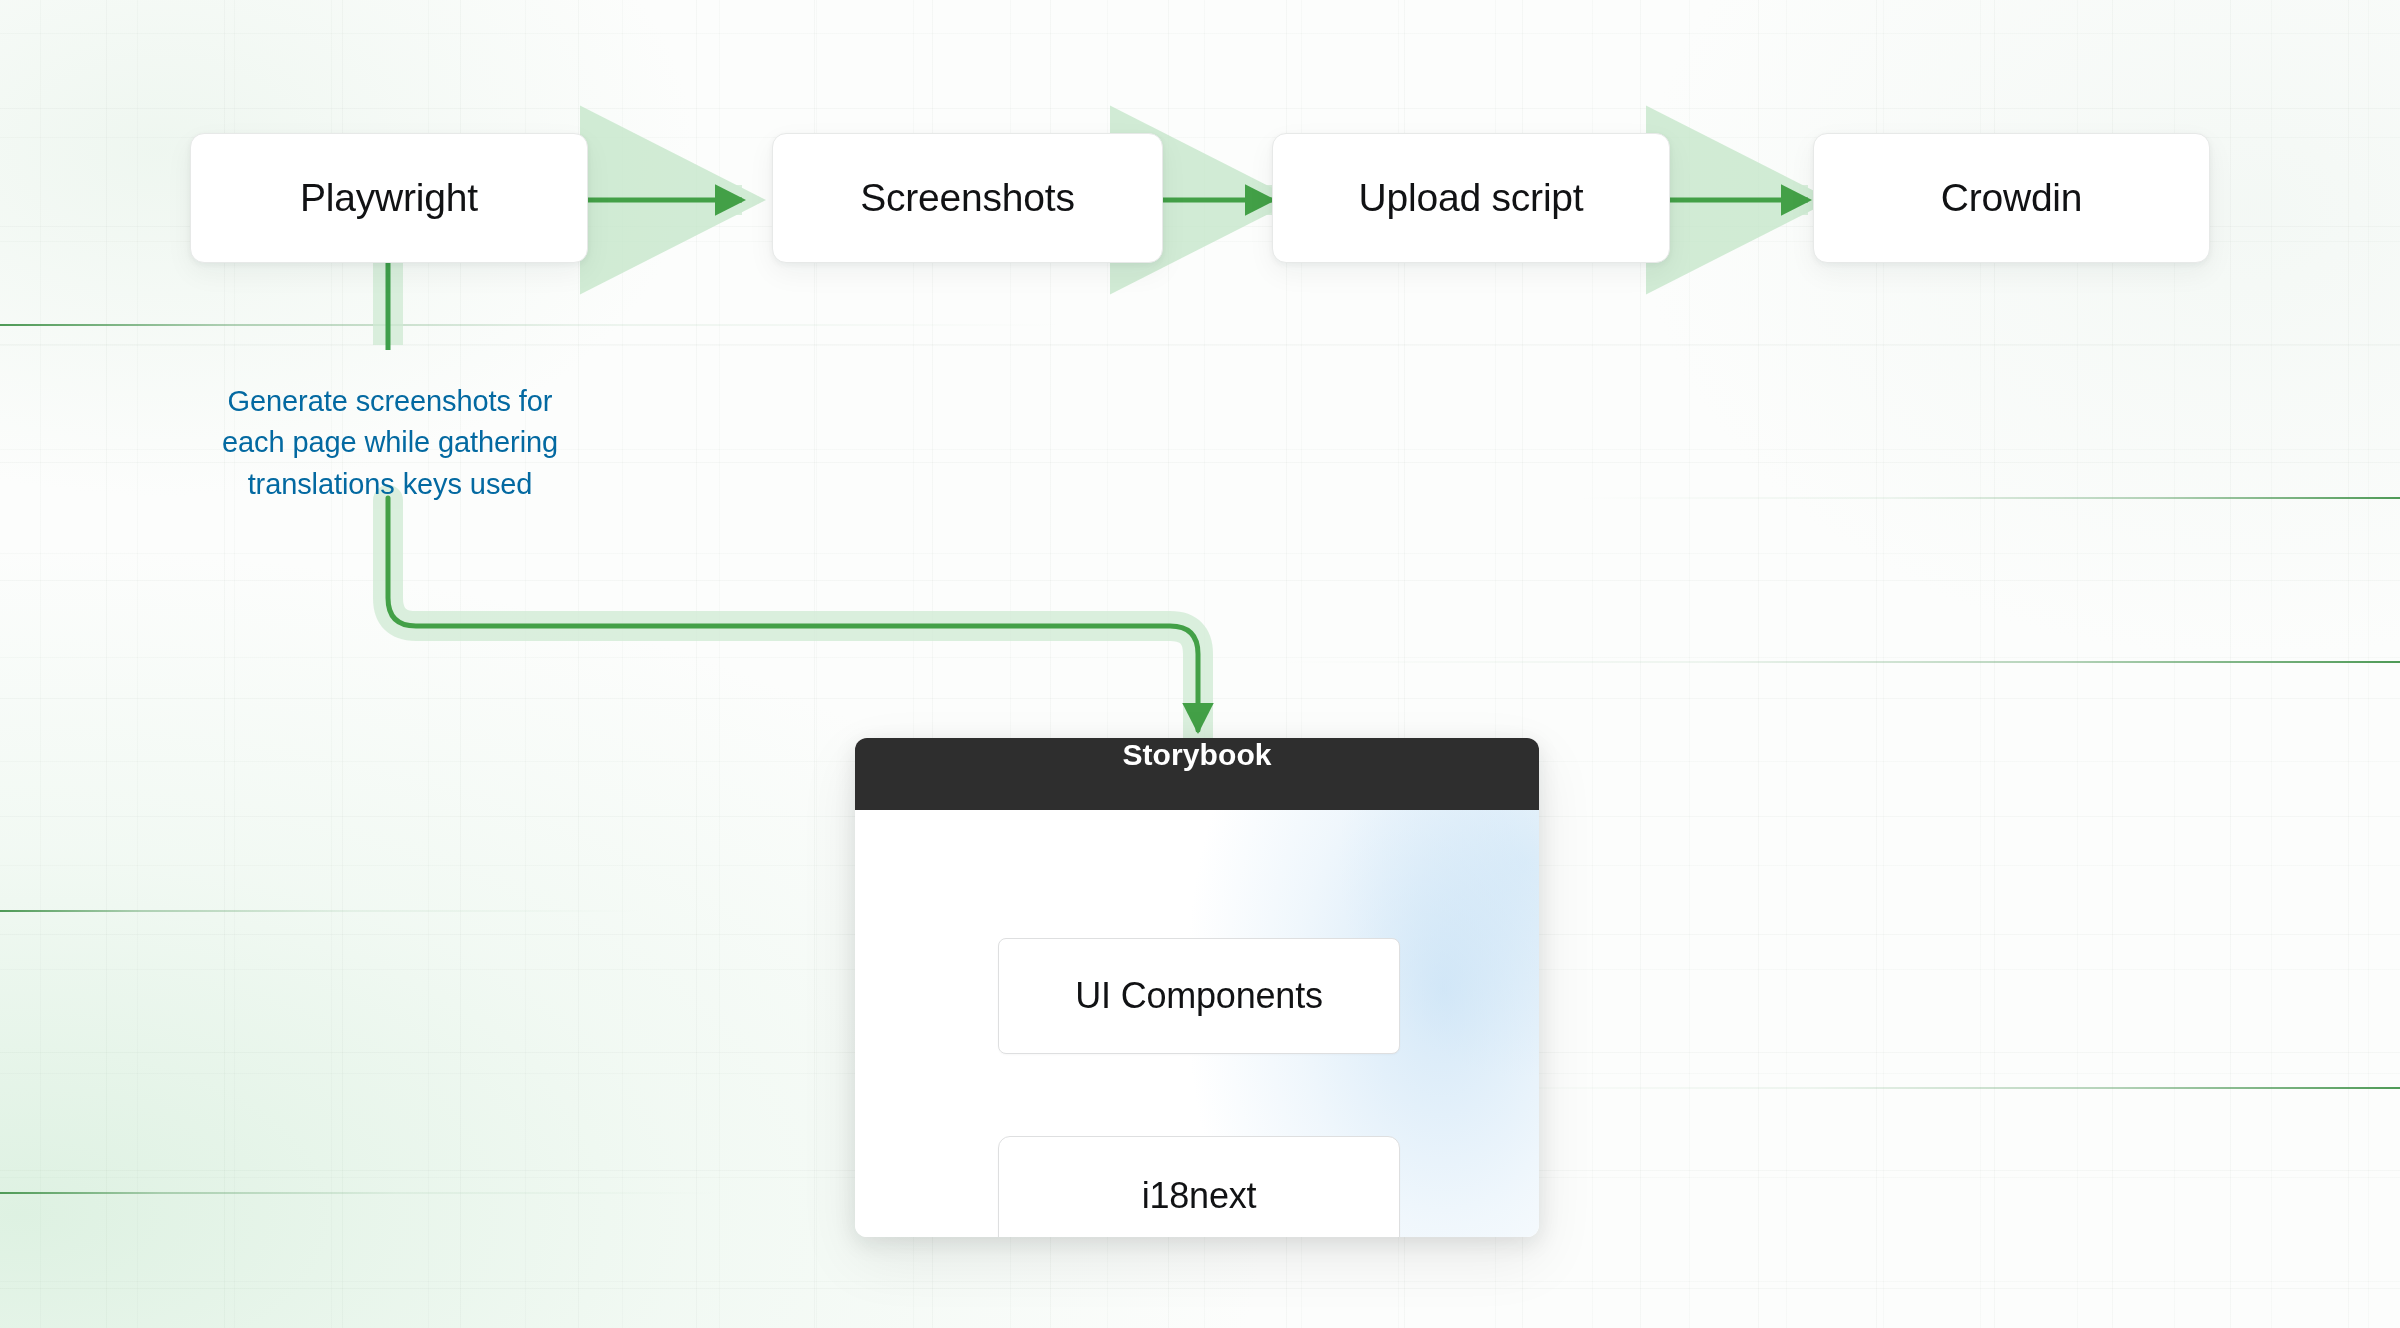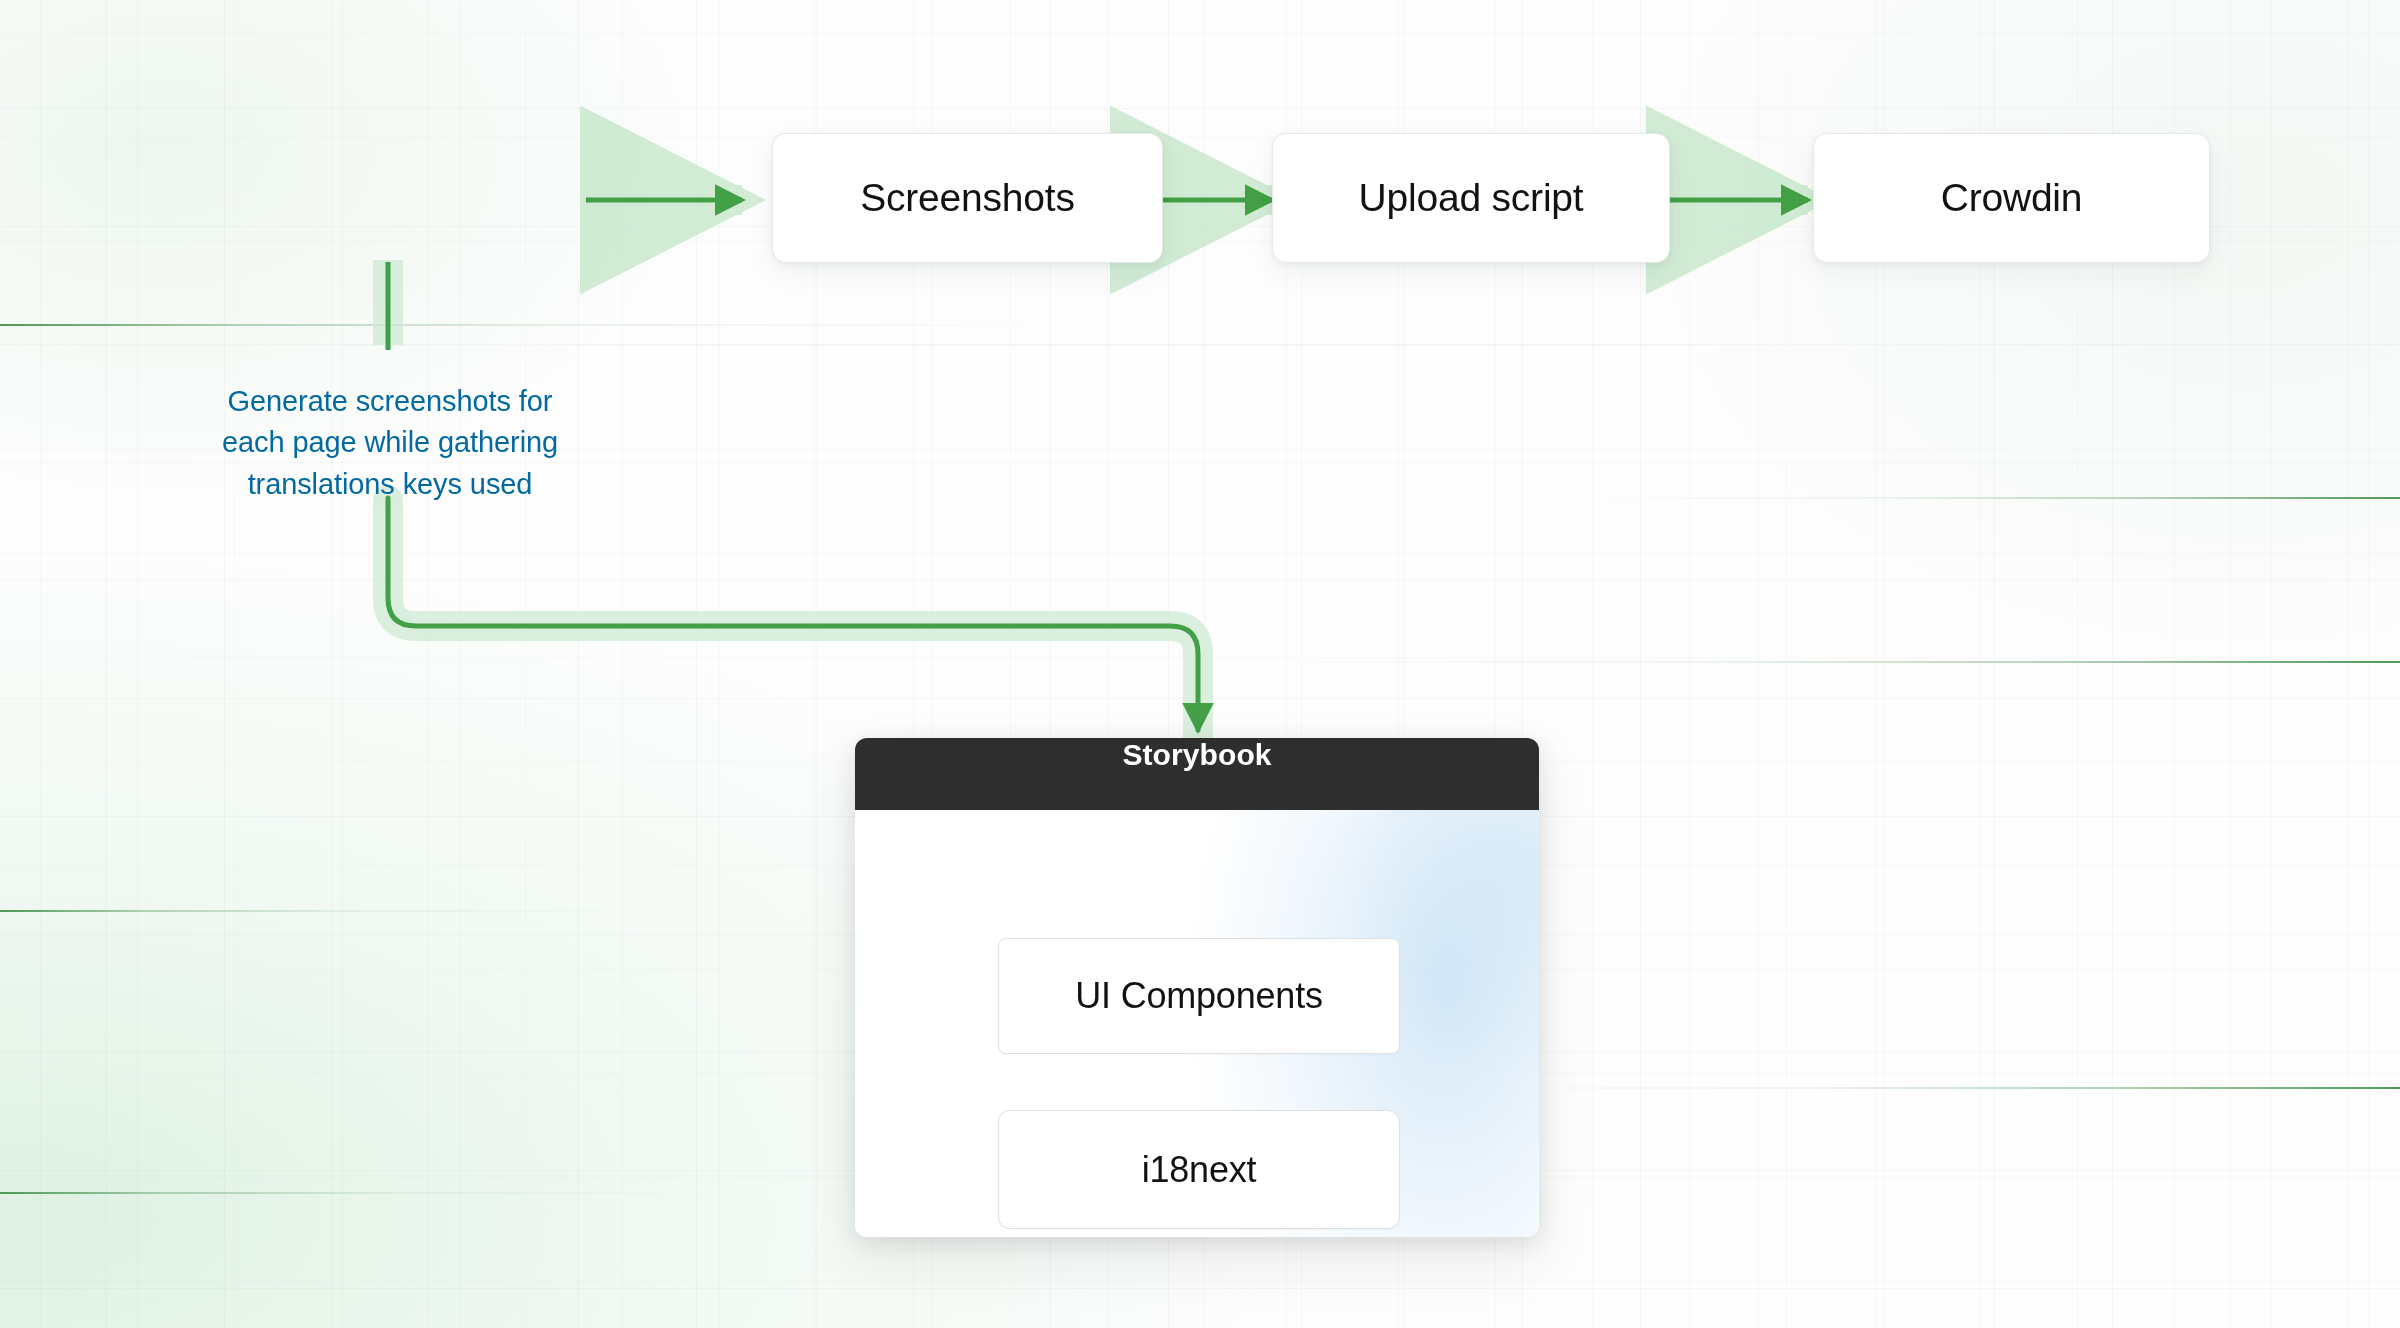--- a/index.html
+++ b/index.html
@@ -203,20 +203,23 @@
       <line x1="1668" y1="200" x2="1808" y2="200" stroke="#43A047" stroke-width="5" marker-end="url(#ah)"></line>
 
       <line x1="388" y1="262" x2="388" y2="350" stroke="#3E9E4A" stroke-width="5"></line>
 
       <path d="M388,498 L388,598 Q388,626 416,626 L1170,626 Q1198,626 1198,654 L1198,730" fill="none" stroke="#43A047" stroke-width="5" stroke-linecap="round" marker-end="url(#ah)"></path>
 
       <line x1="1198" y1="985" x2="1198" y2="1040" stroke="#43A047" stroke-width="5" marker-end="url(#ah)"></line>
     </g>
   </svg>
 
+  <div class="node" style="left:190px; top:133px; width:396px; height:128px;">
+    <span>Playwright</span>
+  </div>
 
   <div class="node" style="left:772px; top:133px; width:389px; height:128px;">
     <span>Screenshots</span>
   </div>
 
   <div class="node" style="left:1272px; top:133px; width:396px; height:128px;">
     <span>Upload script</span>
   </div>
 
   <div class="node" style="left:1813px; top:133px; width:395px; height:128px;">
@@ -228,19 +231,19 @@
 translations keys used</div>
 
   <div class="panel" style="left:855px; top:738px; width:684px; height:499px;">
     <div class="panel-header">
       <span>Storybook</span>
     </div>
     <div class="panel-body">
       <div class="inner-node" style="left:143px; top:128px; width:400px; height:114px;border-radius:8px;">
         <span>UI Components</span>
       </div>
-      <div class="inner-node" style="left:143px; top:300px; width:400px; height:117px;align-items:center;">
+      <div class="inner-node" style="left:143px; top:326px; width:400px; height:117px;align-items:center;">
         <span>i18next</span>
       </div>
     </div>
   </div>
 
 </div>
 
 </body></html>

